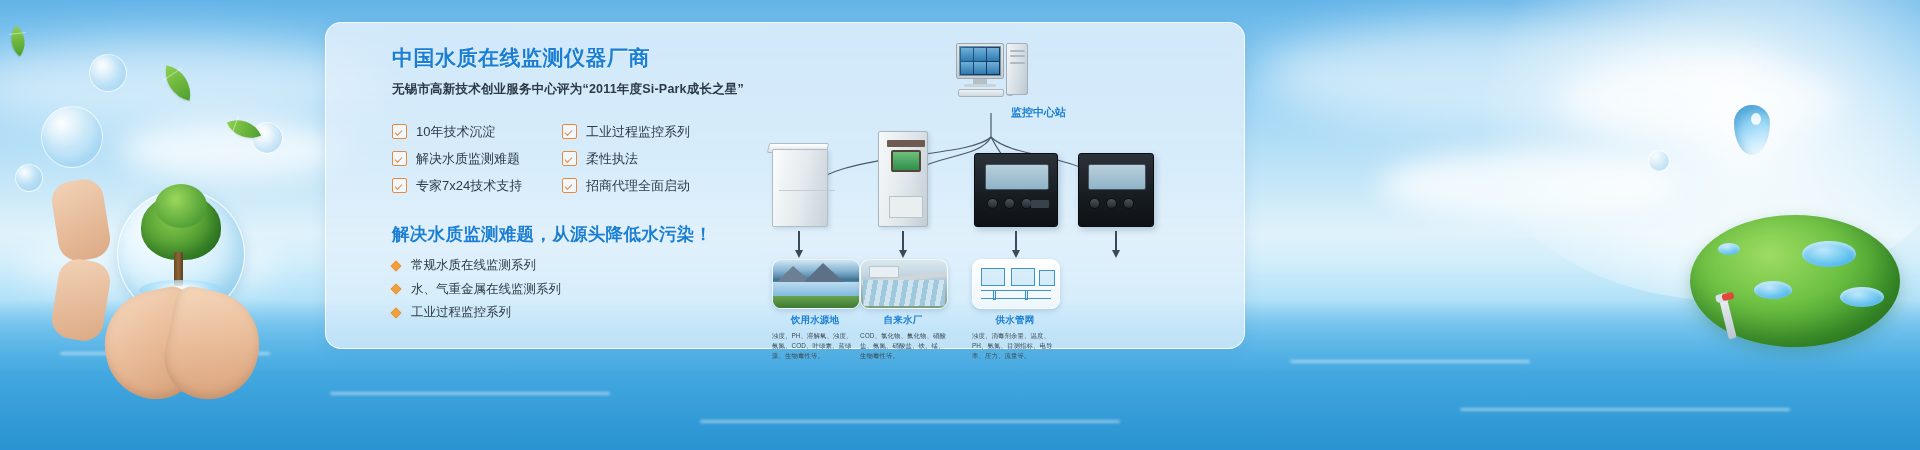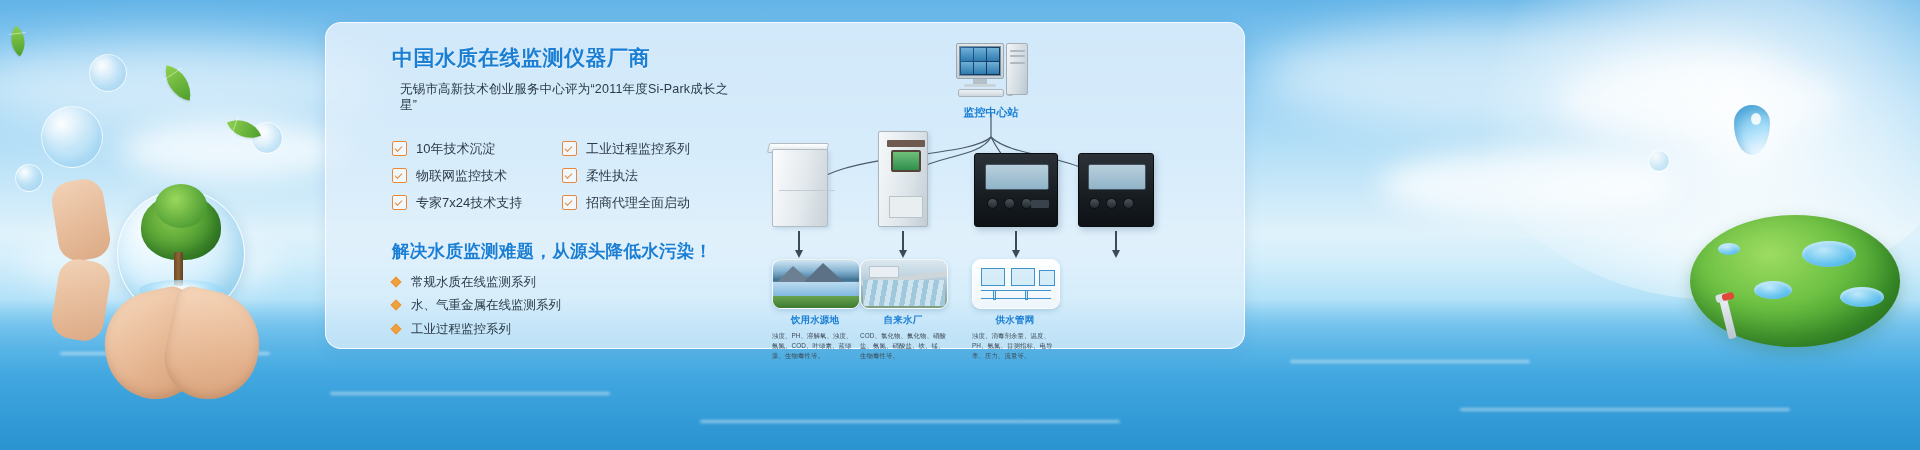--- a/index.html
+++ b/index.html
@@ -130,21 +130,21 @@
 
   
   #txtcol{position:absolute;left:66px;top:24px;width:360px;}
   #main-title{
     font-size:21px;font-weight:bold;color:#1a7fd4;letter-spacing:.5px;
     margin:0 0 9px 0;line-height:1.2;
     text-shadow:0 1px 0 rgba(255,255,255,.6);
     font-family:Liberation Mono, monospace;
   }
   #sub-title{
-    font-size:12.5px;color:#2b3a46;font-weight:normal;margin:8px;line-height:1.3;
+    font-size:12.5px;color:#2b3a46;font-weight:bold;margin:0;line-height:1.3;
     letter-spacing:.2px;
   }
   #feature-grid{
     margin-top:27px;display:grid;grid-template-columns:170px 170px;
     row-gap:12px;column-gap:0;
   }
   .feat{display:flex;align-items:center;gap:9px;}
   .cbox{
     width:13px;height:13px;flex:0 0 13px;border:1.4px solid #e8883a;border-radius:2px;
     position:relative;background:rgba(255,255,255,.65);
@@ -189,21 +189,21 @@
   #keyboard{position:absolute;left:2px;top:46px;width:46px;height:8px;border-radius:2px;
     background:linear-gradient(180deg,#eef2f4,#cfd8de);border:1px solid #a9b5bd;box-sizing:border-box;}
   #mouse{position:absolute;left:50px;top:47px;width:8px;height:6px;border-radius:4px;background:#e2e8ec;border:1px solid #aab6be;box-sizing:border-box;}
   #tower-pc{
     position:absolute;left:50px;top:0;width:22px;height:52px;border-radius:2px;
     background:linear-gradient(100deg,#f2f5f7,#d4dde3 60%,#bcc8d0);
     border:1px solid #a3b0b9;box-sizing:border-box;
   }
   .pcslot{position:absolute;left:3px;width:15px;height:2px;background:#aeb9c1;border-radius:1px;}
   #center-label{
-    position:absolute;left:160px;top:74px;width:150px;text-align:center;
+    position:absolute;left:160px;top:74px;width:150px;text-align:right;
     font-size:11px;color:#1a7fd4;font-weight:bold;
   }
   
   .device{position:absolute;bottom:124px;}
   
   #dev1{left:10px;top:110px;width:66px;height:86px;}
   #dev1 .body{
     position:absolute;left:6px;top:8px;width:56px;height:78px;border-radius:2px;
     background:linear-gradient(100deg,#fbfcfd,#e3e9ed 55%,#c9d2d8);
     border:1px solid #b2bcc4;box-sizing:border-box;
@@ -373,21 +373,21 @@
         <div class="feat">
           <span class="cbox"></span>
           <span class="feat-label">10年技术沉淀</span>
         </div>
         <div class="feat">
           <span class="cbox"></span>
           <span class="feat-label">工业过程监控系列</span>
         </div>
         <div class="feat">
           <span class="cbox"></span>
-          <span class="feat-label">物联网监控技术</span>
+          <span class="feat-label">解决水质监测难题</span>
         </div>
         <div class="feat">
           <span class="cbox"></span>
           <span class="feat-label">柔性执法</span>
         </div>
         <div class="feat">
           <span class="cbox"></span>
           <span class="feat-label">专家7x24技术支持</span>
         </div>
         <div class="feat">

